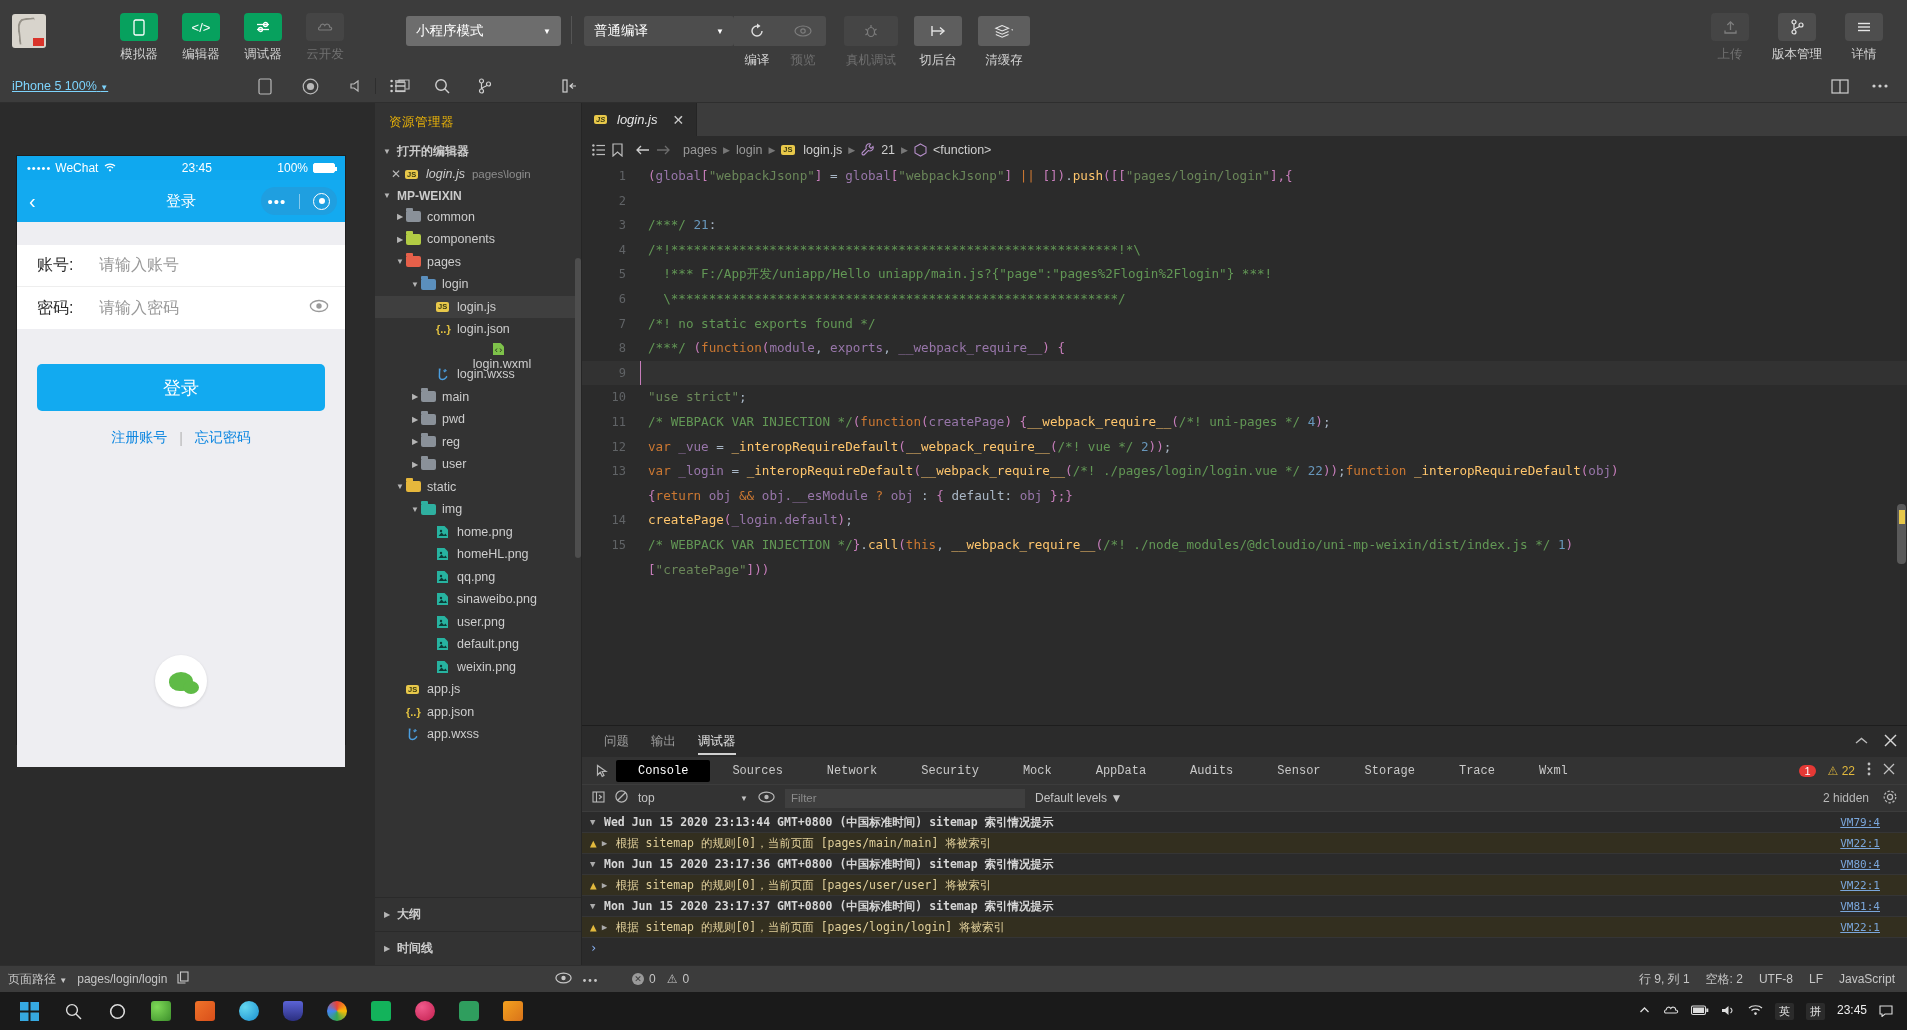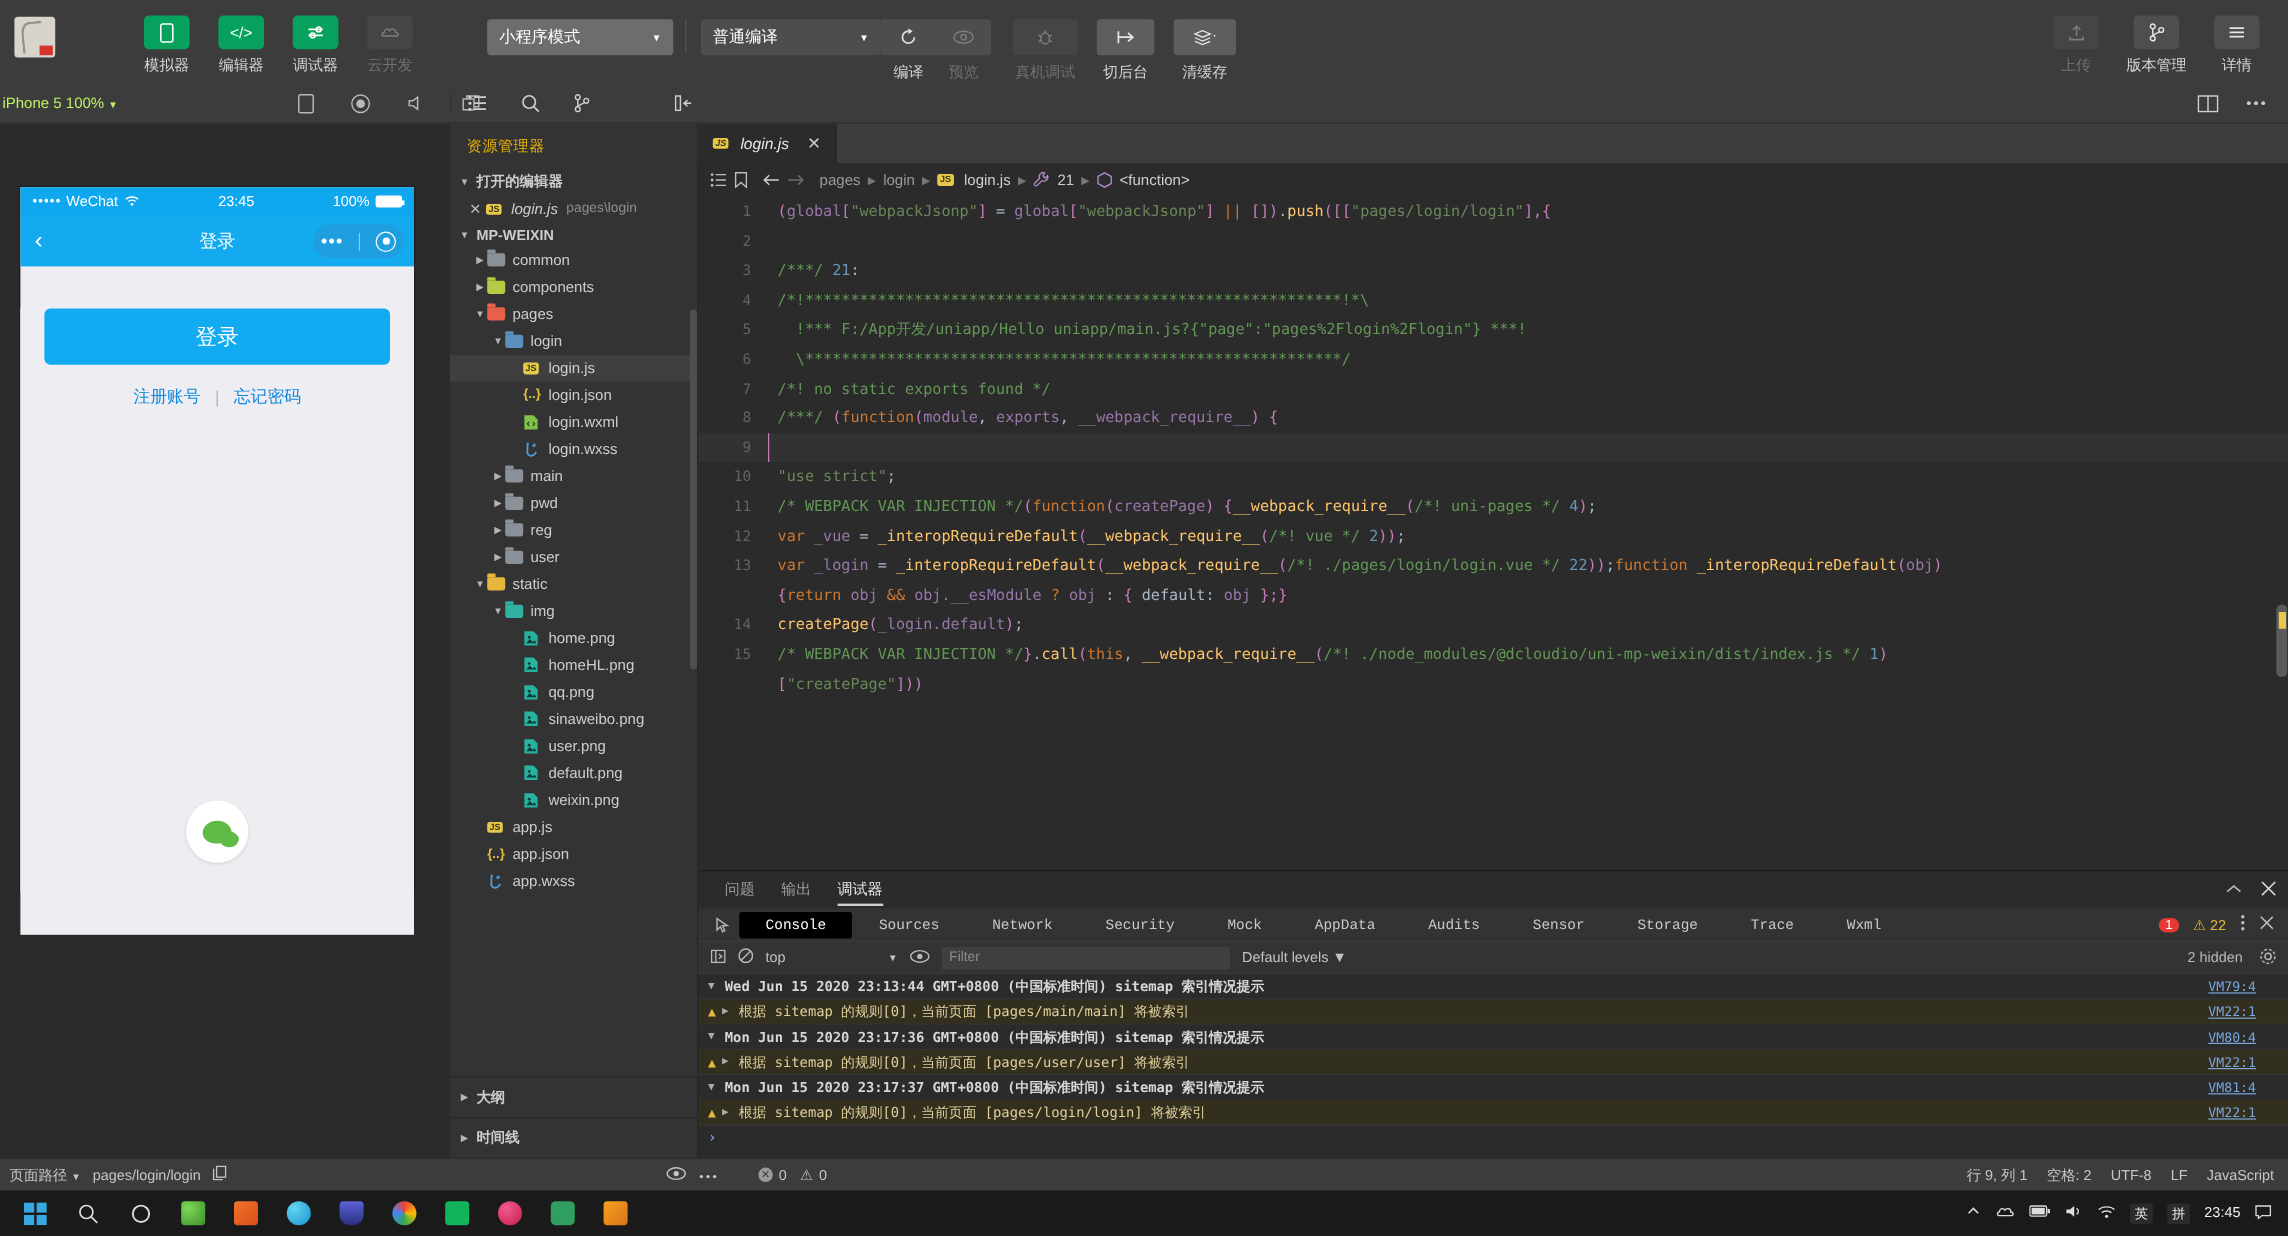--- a/index.html
+++ b/index.html
@@ -60,21 +60,21 @@
   .col-lbl { width: 46px; text-align: center; font-size: 12.5px; color: #d4d4d4; margin-top: 6px; }
   .col-lbl.dis { color: #6f6f6f; }
   .stack { display: flex; flex-direction: column; align-items: center; }
   .spacer { flex: 1 1 auto; }
 
   
   .subbar {
     height: 33px; background: #3c3c3c; display: flex; align-items: center;
     flex: 0 0 33px; border-bottom: 1px solid #2e2e2e; position: relative;
   }
-  .sim-dev { font-size: 12.5px; color: #bef264; padding-left: 2px; cursor: pointer; white-space: nowrap; }
+  .sim-dev { font-size: 12.5px; color: #7dd3fc; padding-left: 12px; cursor: pointer; white-space: nowrap; text-decoration: underline; }
   .sim-icons { display: flex; align-items: center; gap: 30px; margin-left: 150px; }
   .sb-ico { color: #b9b9b9; cursor: pointer; display: flex; }
   .subbar-left { width: 375px; display: flex; align-items: center; }
   .subbar-mid { width: 207px; display: flex; align-items: center; gap: 28px; padding-left: 14px; border-left: 1px solid #2e2e2e; }
   .subbar-right { flex: 1; display: flex; align-items: center; justify-content: flex-end; gap: 22px; padding-right: 18px; }
 
   
   .main { flex: 1 1 auto; display: flex; min-height: 0; }
 
   
@@ -552,20 +552,36 @@
           <div class="capsule">
             <span class="more">•••</span>
             <span class="sep"></span>
             <span class="tgt">
                 <i></i>
               </span>
           </div>
         </div>
 
         <div class="page-body">
+          <div class="form-card">
+            <div class="form-row">
+              <span class="f-label">账号:</span>
+              <span class="f-input">请输入账号</span>
+            </div>
+            <div class="form-row">
+              <span class="f-label">密码:</span>
+              <span class="f-input">请输入密码</span>
+              <span class="eye-ico">
+                <svg width="20" height="14" viewBox="0 0 20 14">
+                    <ellipse cx="10" cy="7" rx="8.6" ry="5.5" fill="none" stroke="#9a9a9a" stroke-width="1.3"></ellipse>
+                    <circle cx="10" cy="7" r="2.7" fill="#9a9a9a"></circle>
+                  </svg>
+              </span>
+            </div>
+          </div>
 
           <div class="login-btn">登录</div>
 
           <div class="links">
             <a>注册账号</a>
             <span class="bar">|</span>
             <a>忘记密码</a>
           </div>
 
           <div class="wx-circle">
@@ -632,21 +648,21 @@
               </span>
               <span class="nm">login.js</span>
             </div>
             <div class="row" style="padding-left: 49px;">
               <span class="tw"></span>
               <span class="ficon">
                 <span class="badge-json">{..}</span>
               </span>
               <span class="nm">login.json</span>
             </div>
-            <div class="row" style="padding-left: 49px;">
+            <div class="row" style="padding-left: 49px; flex-direction: column;">
               <span class="tw"></span>
               <span class="ficon">
                 <svg width="13" height="14" viewBox="0 0 13 14">
                   <path d="M1 1 L8.5 1 L12 4.5 L12 13 L1 13 Z" fill="#7ec24a"></path>
                   <path d="M5 6.5 L3.5 8.2 L5 9.9 M8 6.5 L9.5 8.2 L8 9.9" fill="none" stroke="#2b3a1e" stroke-width="1"></path>
                 </svg>
               </span>
               <span class="nm">login.wxml</span>
             </div>
             <div class="row" style="padding-left: 49px;">

